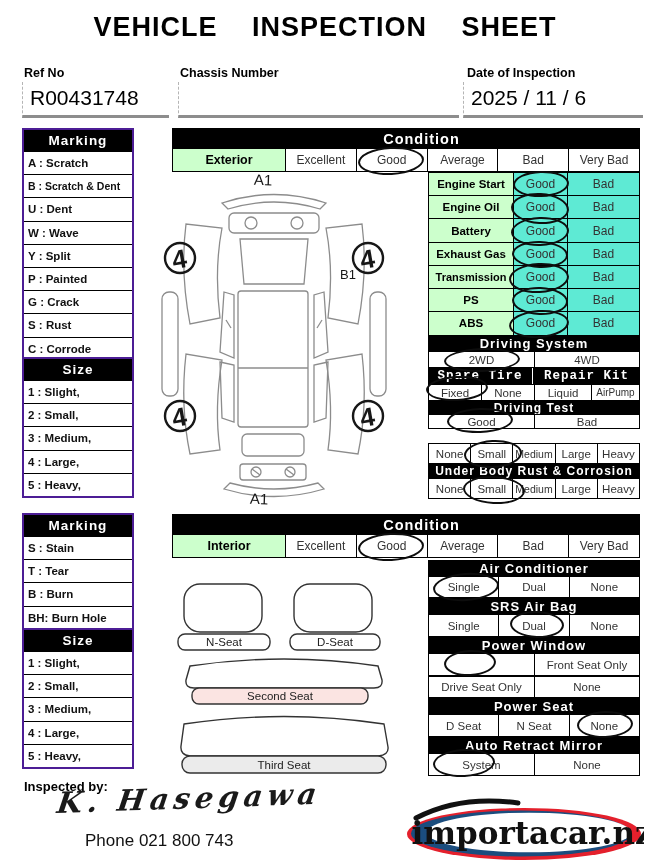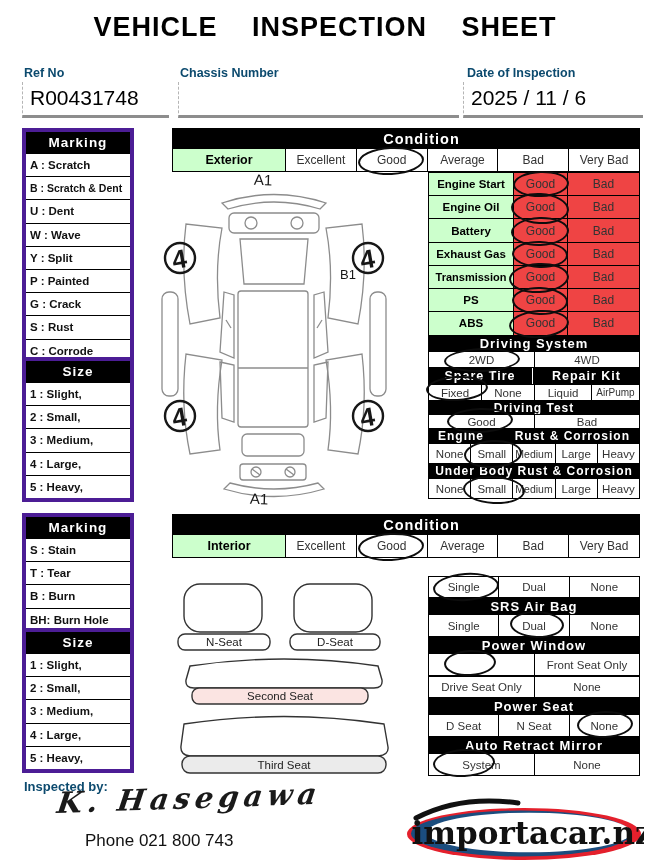--- a/index.html
+++ b/index.html
@@ -1,40 +1,40 @@
 <!DOCTYPE html>
 <html><head>
 <meta charset="utf-8">
 <style>
   html,body{margin:0;padding:0;background:#fff;}
   .sheet{position:relative;width:650px;height:865px;background:#fff;overflow:hidden;
          font-family:"Liberation Sans","DejaVu Sans",sans-serif;color:#111;}
   .abs{position:absolute;}
   .title{left:0;right:0;top:12px;text-align:center;font-size:27px;font-weight:bold;
          letter-spacing:1px;word-spacing:26px;color:#000;}
-  .fldlabel{font-size:12.5px;font-weight:bold;color:#0c4a6e;}
+  .fldlabel{font-size:12.5px;font-weight:bold;color:#000000;}
   .fldbox{border-left:1px dashed #b5b5b5;border-bottom:3px solid #8d8d8d;background:#fff;}
   .fldvalue{font-size:21px;color:#000;padding:4px 0 0 7px;white-space:nowrap;}
   
-  .panel{position:absolute;left:22px;width:112px;border:4px solid #4c1d95;background:#fff;box-sizing:border-box;}
+  .panel{position:absolute;left:22px;width:112px;border:2px solid #4c1d95;background:#fff;box-sizing:border-box;}
   .phead{height:21px;background:#000;color:#fff;font-weight:bold;font-size:13.5px;
          display:flex;align-items:center;justify-content:center;letter-spacing:1px;}
   .lrow{height:23.2px;border-top:1px solid #000;display:flex;align-items:center;
         padding-left:4px;font-size:11.5px;font-weight:bold;background:#fff;box-sizing:border-box;white-space:nowrap;}
   
   .cond{position:absolute;left:172px;width:468px;box-sizing:border-box;}
   .cond .phead{font-size:14.5px;padding-left:31px;}
   .condrow{height:23px;display:flex;border:1px solid #000;border-top:none;box-sizing:border-box;background:#fff;}
   .cell{display:flex;align-items:center;justify-content:center;border-left:1px solid #000;
         box-sizing:border-box;font-size:12px;color:#333;height:100%;overflow:hidden;white-space:nowrap;}
   .cell:first-child{border-left:none;}
   .green{background:#ccffcc;color:#000;font-weight:bold;}
   
   .systable{position:absolute;left:428px;top:172px;width:212px;height:163.5px;display:flex;
-            flex-direction:column;border:1px solid #000;box-sizing:border-box;background:#ef4444;}
+            flex-direction:column;border:1px solid #000;box-sizing:border-box;background:#5eead4;}
   .sysrow{flex:1;display:flex;border-top:1px solid #000;box-sizing:border-box;}
   .sysrow:first-child{border-top:none;}
   .sys-label{width:84px;font-size:11.5px;}
   .sys-good{width:54px;}
   .sys-bad{flex:1;}
   
   .rhead{position:absolute;left:428px;width:212px;background:#000;color:#fff;font-weight:bold;
          font-size:12.5px;display:flex;align-items:center;justify-content:center;
          letter-spacing:1px;box-sizing:border-box;white-space:nowrap;}
   .rrow{position:absolute;left:428px;width:212px;display:flex;border:1px solid #000;
@@ -158,41 +158,37 @@
       <div class="cell sys-bad">Bad</div>
     </div>
   </div>
 
   <div class="rhead" style="top:335px;height:16px;font-size:13px;">Driving System</div>
   <div class="rrow" style="top:351px;height:17px;">
     <div class="cell" style="width:105px;">2WD</div>
     <div class="cell" style="flex:1;">4WD</div>
   </div>
 
-  <div class="abs" style="left:428px;top:368px;width:212px;height:29px;display:flex;">
+  <div class="abs" style="left:428px;top:368px;width:212px;height:29px;display:flex;font-family:Liberation Mono, monospace;">
     <div class="rhead" style="position:static;width:105px;height:16px;border-right:1px solid #fff;">Spare Tire</div>
     <div class="rhead" style="position:static;flex:1;height:16px;">Repair Kit</div>
   </div>
   <div class="rrow" style="top:384px;height:17px;">
     <div class="cell" style="width:52px;">Fixed</div>
     <div class="cell" style="width:53px;">None</div>
     <div class="cell" style="width:57px;">Liquid</div>
     <div class="cell" style="flex:1;font-size:10px;">AirPump</div>
   </div>
 
   <div class="rhead" style="top:401px;height:13px;font-size:12px;">Driving Test</div>
   <div class="rrow" style="top:414px;height:15px;">
     <div class="cell" style="width:105px;">Good</div>
     <div class="cell" style="flex:1;">Bad</div>
   </div>
 
-  <div class="rhead split" style="top:429px;height:14px;font-size:12px;">
-    <span>Engine</span>
-    <span>Rust &amp; Corrosion</span>
-  </div>
   <div class="rrow" style="top:443px;height:21px;">
     <div class="cell" style="flex:1;">None</div>
     <div class="cell" style="flex:1;">Small</div>
     <div class="cell" style="flex:1;font-size:10.5px;">Medium</div>
     <div class="cell" style="flex:1;">Large</div>
     <div class="cell" style="flex:1;">Heavy</div>
   </div>
 
   <div class="rhead" style="top:464px;height:14px;font-size:12px;">Under Body Rust &amp; Corrosion</div>
   <div class="rrow" style="top:478px;height:21px;">
@@ -208,20 +204,21 @@
     <div class="condrow">
       <div class="cell green" style="width:112px;font-size:12.5px;">Interior</div>
       <div class="cell" style="flex:1;">Excellent</div>
       <div class="cell" style="flex:1;">Good</div>
       <div class="cell" style="flex:1;">Average</div>
       <div class="cell" style="flex:1;">Bad</div>
       <div class="cell" style="flex:1;">Very Bad</div>
     </div>
   </div>
 
+  <div class="rhead" style="top:560px;height:16px;font-size:13px;">Air Conditioner</div>
   <div class="rrow" style="top:576px;height:22px;">
     <div class="cell" style="flex:1;">Single</div>
     <div class="cell" style="flex:1;">Dual</div>
     <div class="cell" style="flex:1;">None</div>
   </div>
 
   <div class="rhead" style="top:598px;height:16px;font-size:13px;">SRS Air Bag</div>
   <div class="rrow" style="top:614px;height:23px;">
     <div class="cell" style="flex:1;">Single</div>
     <div class="cell" style="flex:1;">Dual</div>

